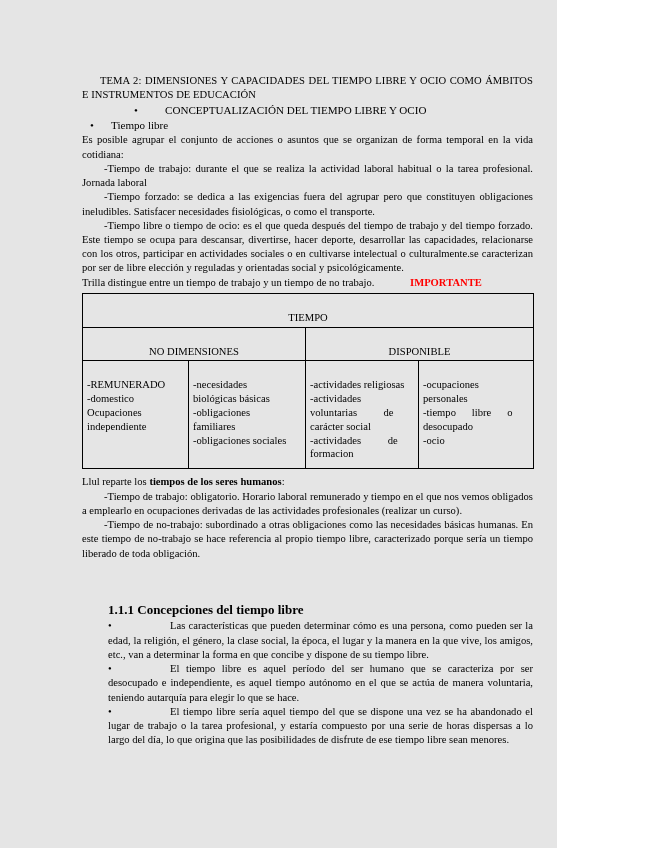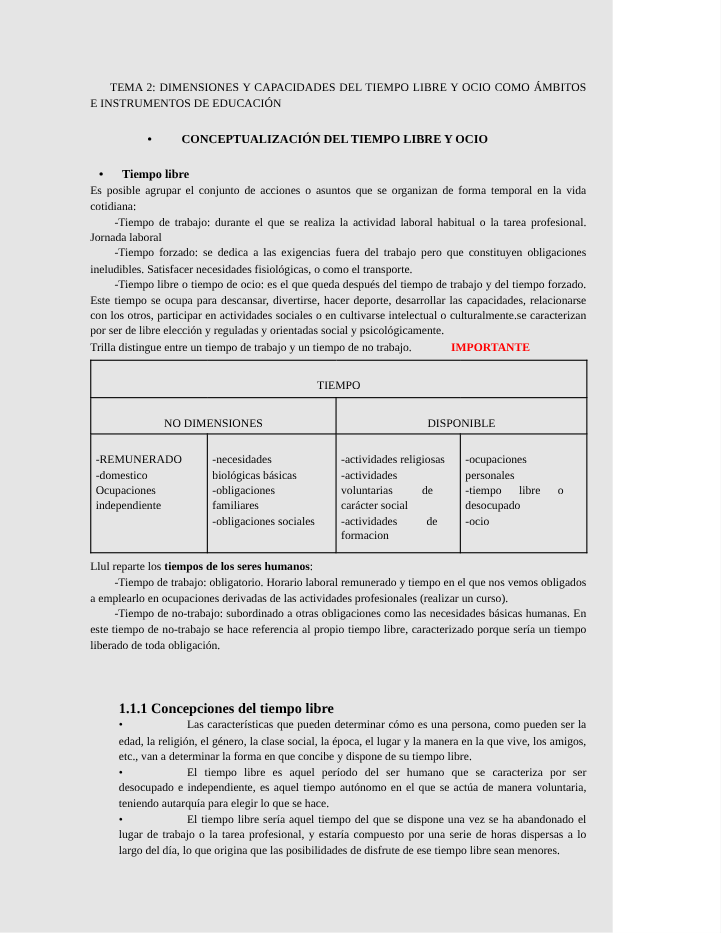--- a/index.html
+++ b/index.html
@@ -40,23 +40,23 @@
 
   .title-block {
     text-align: justify;
     text-indent: 18px;
     font-size: 10.6px;
     line-height: 1.30;
     letter-spacing: 0.05px;
   }
 
   .bullet-head {
-    font-weight: bold;
+    font-weight: normal;
     font-size: 11.1px;
-    margin-top: 18px;
+    margin-top: 1px;
     white-space: nowrap;
   }
   .bullet-head .bdot {
     display: inline-block;
     width: 9px;
     text-align: left;
   }
   .lvl1 { padding-left: 52px; }
   .lvl1 .bdot { margin-right: 22px; }
   .lvl2 { padding-left: 8px; }
@@ -133,21 +133,21 @@
     </p>
 
     <p class="bullet-head lvl2">
       <span class="bdot">•</span><span>Tiempo libre</span>
     </p>
 
     <p class="para just">Es posible agrupar el conjunto de acciones o asuntos que se organizan de forma temporal en la vida cotidiana:</p>
 
     <p class="para just para-ind">-Tiempo de trabajo: durante el que se realiza la actividad laboral habitual o la tarea profesional. Jornada laboral</p>
 
-    <p class="para just para-ind">-Tiempo forzado: se dedica a las exigencias fuera del trabajo pero que constituyen obligaciones ineludibles. Satisfacer necesidades fisiológicas, o como el transporte.</p>
+    <p class="para just para-ind">-Tiempo forzado: se dedica a las exigencias fuera del agrupar pero que constituyen obligaciones ineludibles. Satisfacer necesidades fisiológicas, o como el transporte.</p>
 
     <p class="para just para-ind">-Tiempo libre o tiempo de ocio: es el que queda después del tiempo de trabajo y del tiempo forzado. Este tiempo se ocupa para descansar, divertirse, hacer deporte, desarrollar las capacidades, relacionarse con los otros, participar en actividades sociales o en cultivarse intelectual o culturalmente.se caracterizan por ser de libre elección y reguladas y orientadas social y psicológicamente.</p>
 
     <p class="para nojust">
       <span>Trilla distingue entre un tiempo de trabajo y un tiempo de no trabajo.</span>
       <span class="red-important">IMPORTANTE</span>
     </p>
 
     <table class="tiempo">
       <colgroup>

